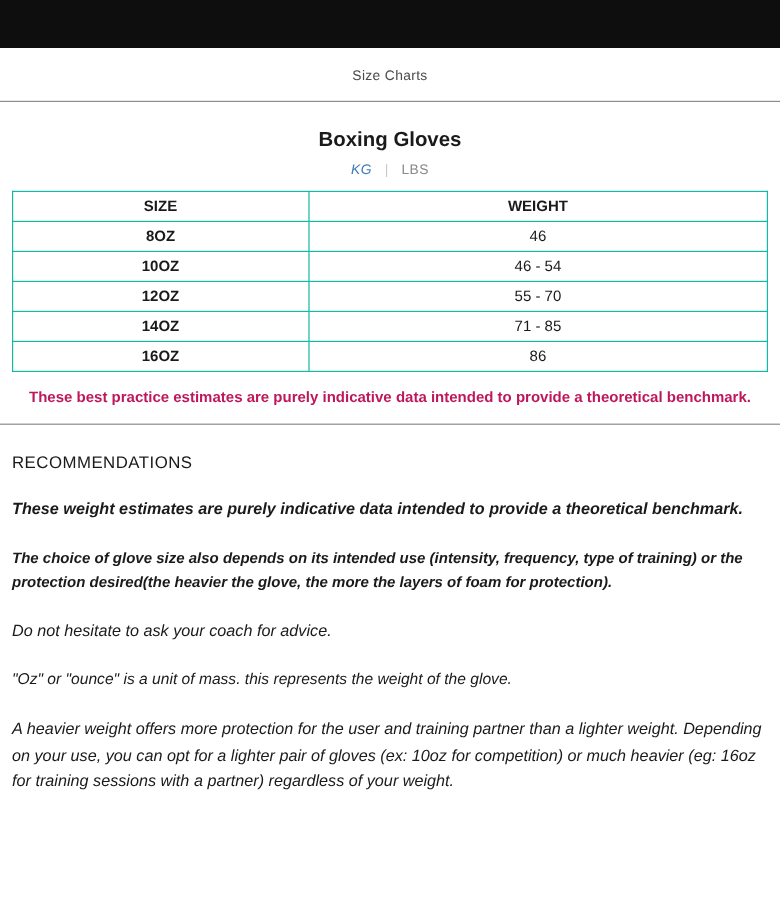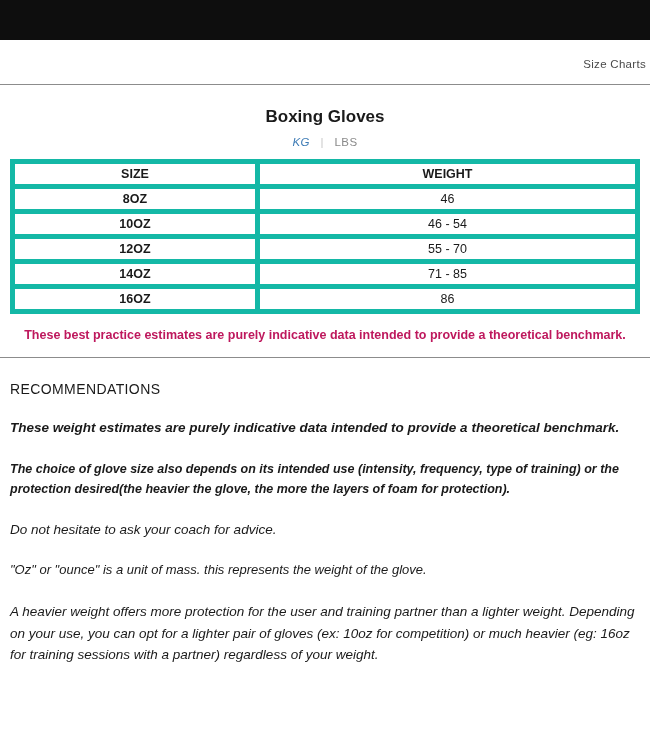--- a/index.html
+++ b/index.html
@@ -10,21 +10,21 @@
     font-family: "Liberation Sans", sans-serif;
     color: #212121;
     overflow: hidden;
   }
   .top-bar {
     width: 100%;
     height: 40px;
     background: #0e0e0e;
   }
   .modal-header {
-    text-align: right;
+    text-align: center;
     padding: 14px 4px 12px;
     border-bottom: 1px solid #8c8c8c;
   }
   .modal-title {
     font-size: 11.5px;
     color: #4a4a4a;
     letter-spacing: 0.3px;
   }
   .chart-title {
     text-align: center;
@@ -44,21 +44,21 @@
   .unit-lbs { color: #8a8a8a; cursor: pointer; }
   table {
     width: 630px;
     margin: 11px auto 0;
     border-collapse: collapse;
     font-size: 12.5px;
     color: #1a1a1a;
   }
   col.size-col { width: 39.2%; }
   th, td {
-    border: 5px solid #14b8a6;
+    border: 1px solid #14b8a6;
     text-align: center;
     height: 25px;
     padding: 2px 6px;
   }
   th { font-weight: bold; }
   td.size-cell { font-weight: bold; }
   .table-note {
     text-align: center;
     font-weight: bold;
     font-size: 12.5px;

